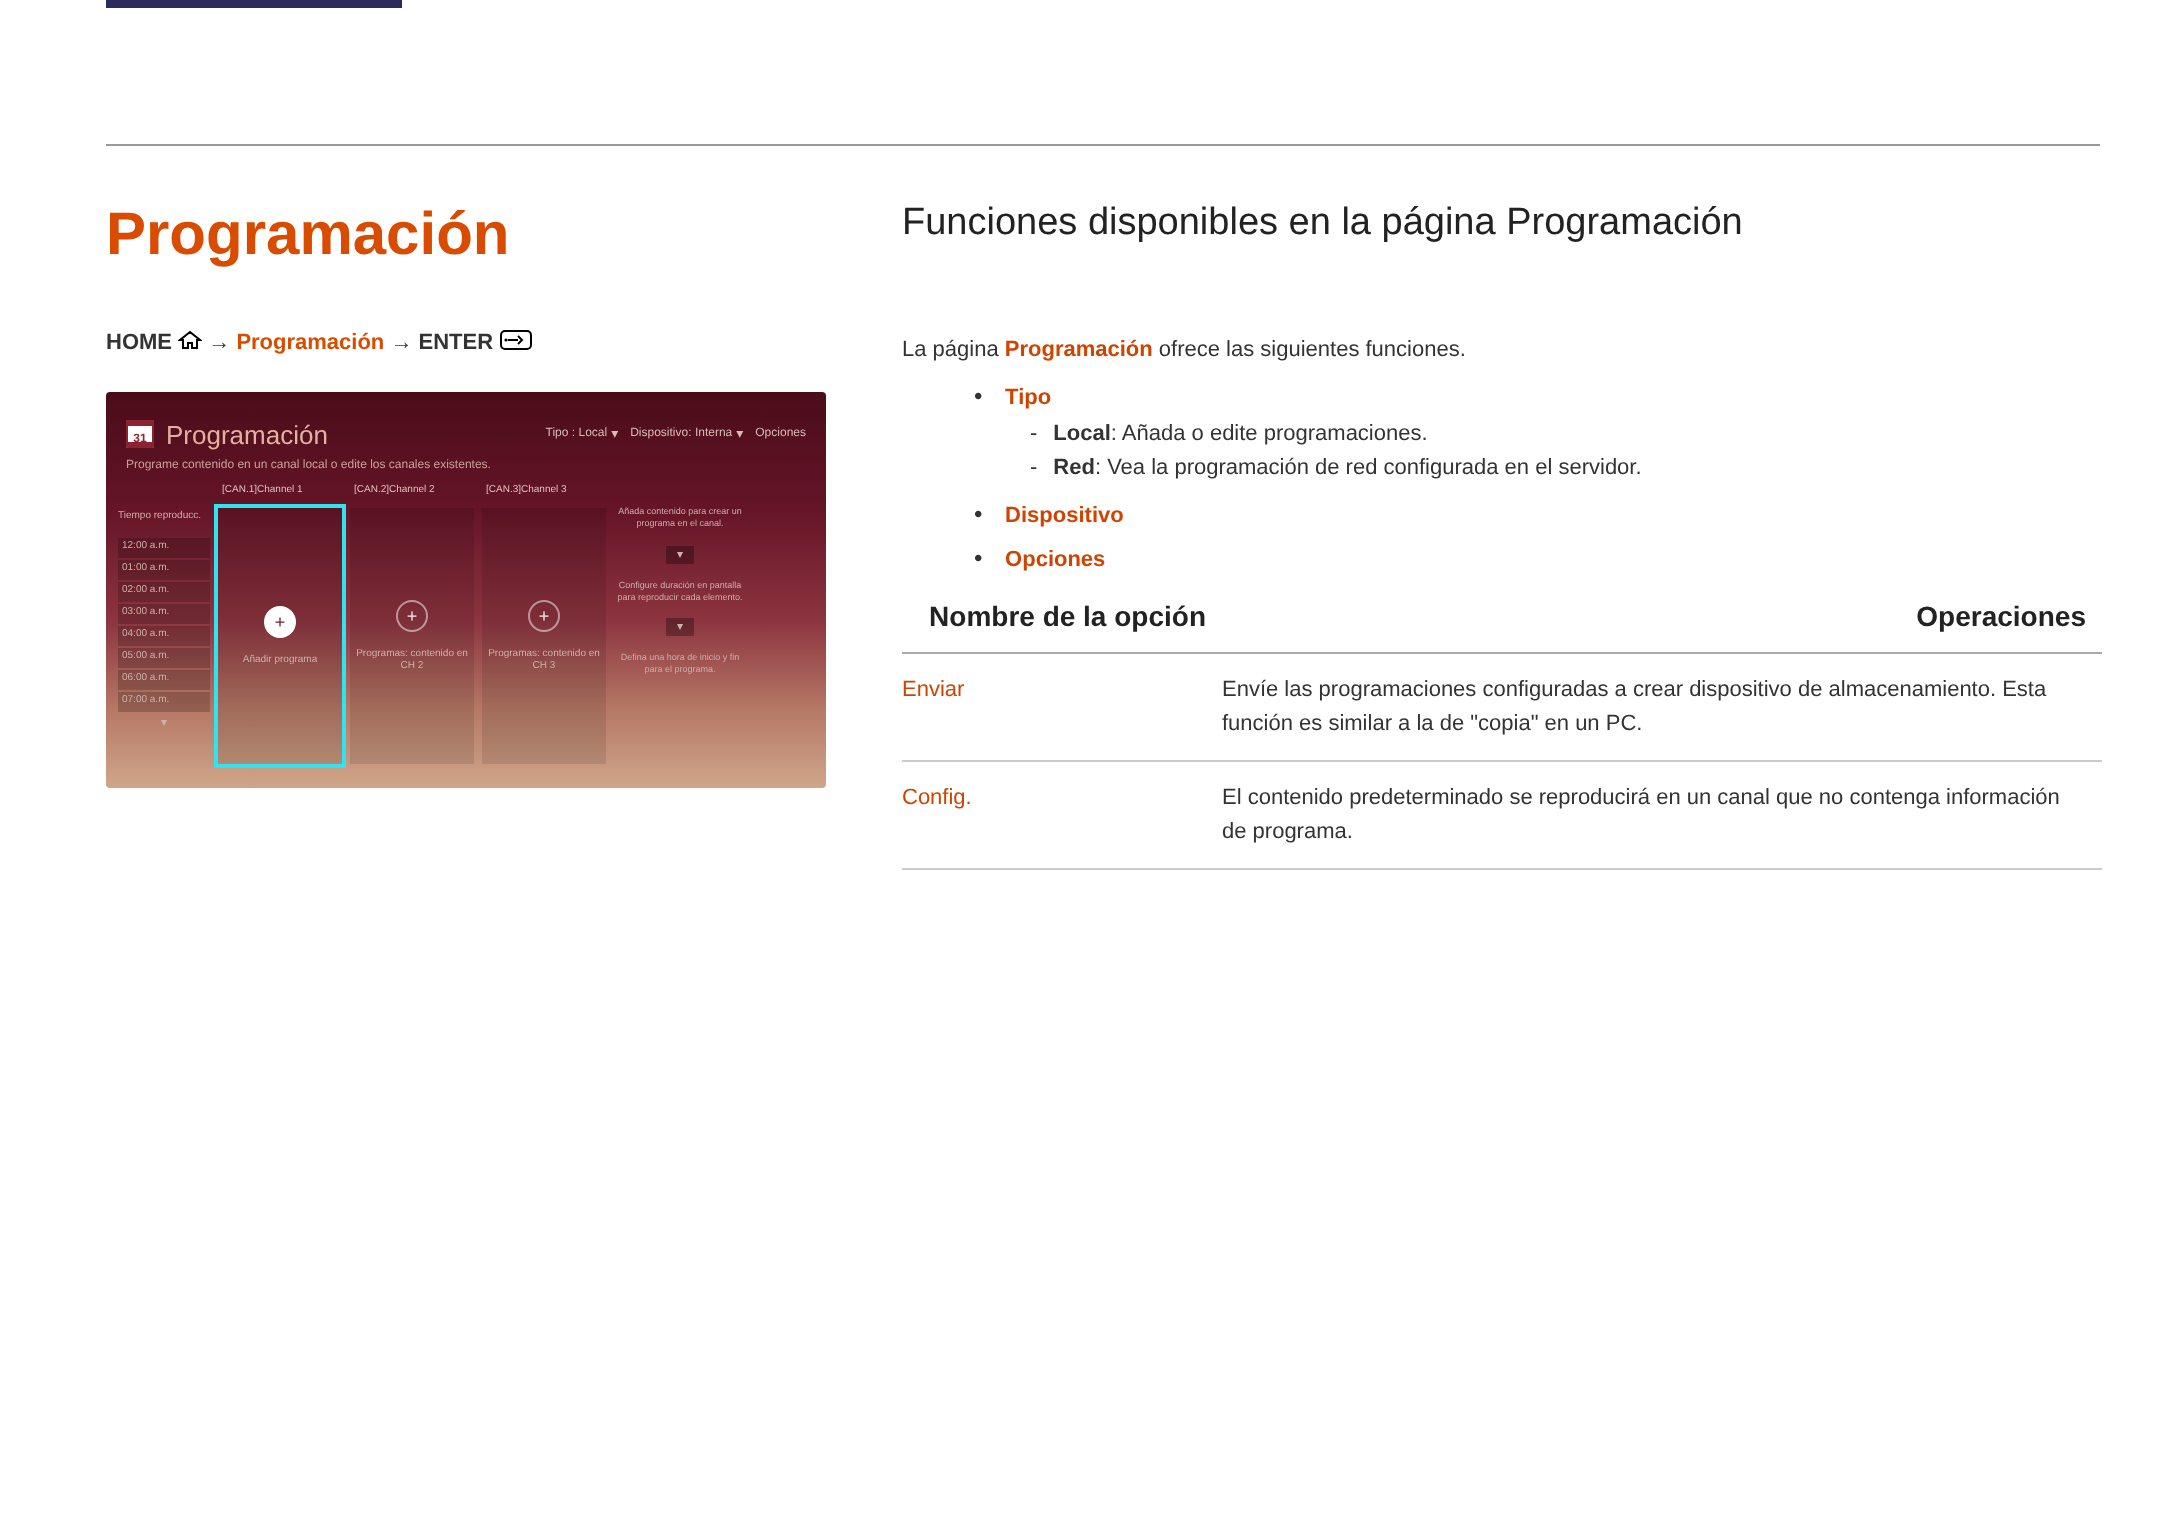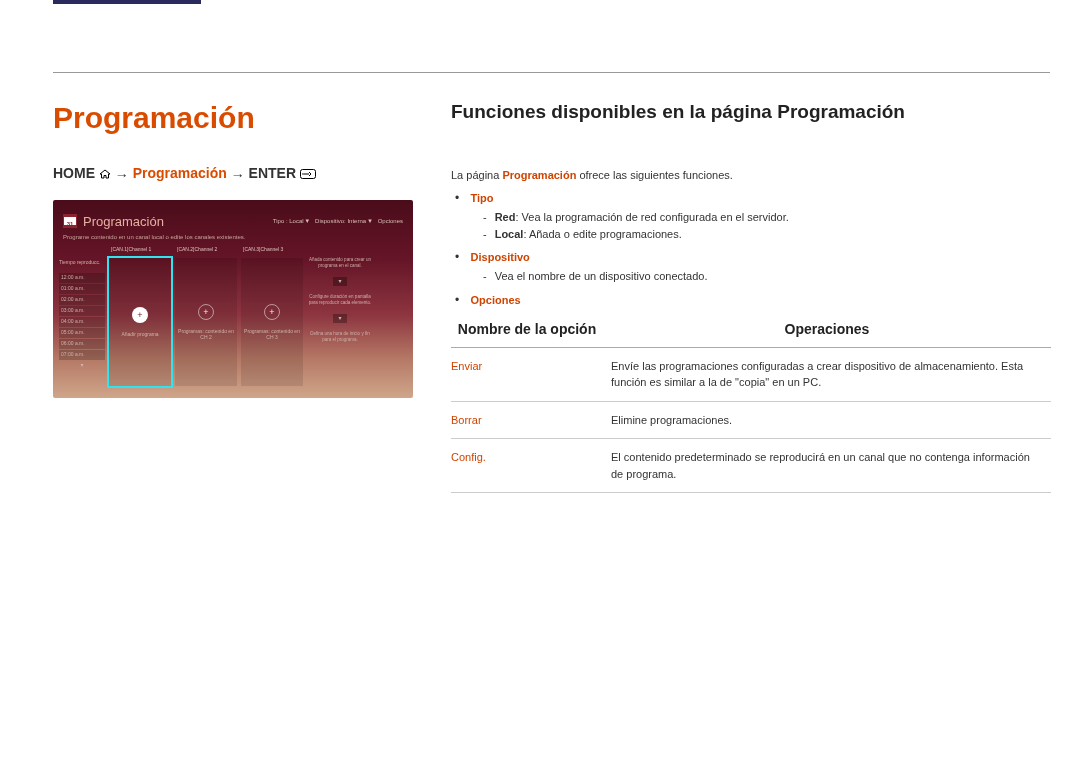--- a/index.html
+++ b/index.html
@@ -30,21 +30,21 @@
     }
     .left-col { width: 380px; flex-shrink: 0; }
     .right-col { flex: 1; padding-left: 18px; }
     h1.title {
       color: #d94c00;
       font-size: 30px;
       font-weight: bold;
       margin-bottom: 30px;
     }
     .breadcrumb {
-      font-size: 14px;
+      font-size: 11px;
       font-weight: bold;
       margin-bottom: 18px;
     }
     .breadcrumb .accent { color: #d94c00; }
     .home-icon, .enter-icon {
       display: inline-block;
       vertical-align: middle;
     }
     
     .screenshot {
@@ -95,45 +95,45 @@
       display:flex; align-items:center; justify-content:center; font-size:9px;
       color: rgba(255,255,255,0.9);
     }
     .plus-circ.solid { background:#fff; color:#6b1826; }
     .chan-txt { font-size:5px; color:#d0b0a8; text-align:center; line-height:1.2; }
     .side-tips { width: 66px; display:flex; flex-direction:column; gap:6px; padding-top:13px; }
     .tip { font-size:4.5px; color:#ccada7; text-align:center; line-height:1.3; }
     .arrow-box { width:14px; height:9px; background:rgba(0,0,0,0.3); margin:2px auto; font-size:6px; text-align:center; color:#cfb2ac; }
 
     
-    h2.sect { font-size: 19px; color:#222; font-weight:bold; margin-bottom: 14px; }
+    h2.sect { font-size: 19px; color:#222; font-weight:normal; margin-bottom: 14px; }
     .intro { font-size: 11px; margin-bottom: 10px; margin-top: 46px; }
     .intro .bold-acc { color:#cf4400; font-weight:bold; }
     ul.bullet { list-style:none; padding-left:18px; }
-    ul.bullet > li { margin-bottom: 8px; }
+    ul.bullet > li { margin-bottom: 8px; margin-left: 32px; }
     ul.bullet > li > .lbl { color:#cf4400; font-weight:bold; font-size:11px; }
     ul.bullet > li::before { content:"•"; margin-left:-14px; margin-right:8px; color:#333; }
     ul.sub { list-style:none; padding-left: 28px; margin-top: 4px; }
     ul.sub > li { font-size:11px; line-height:1.5; }
     ul.sub > li::before { content:"-"; margin-left:-14px; margin-right:8px; color:#333; }
     ul.sub .strong { font-weight:bold; }
     .note-line { padding-left:28px; font-size:11px; line-height:1.5; margin-top:2px; }
     .note-line::before { content:"―"; margin-left:-26px; margin-right:14px; color:#555; font-size:7px; }
     h3.highlight {
       display:inline-block;
       background: #e4df4a;
       color: #333;
       font-size: 15px;
       font-weight: bold;
       padding: 3px 6px;
       margin-top: 18px;
       margin-bottom: 12px;
     }
     table.opts { width:100%; border-collapse: collapse; font-size:11px; }
-    table.opts th { text-align:center; font-size:14px; color:#222; font-weight:bold; padding:6px 8px 10px 0; border-bottom:1px solid #aaa; }
+    table.opts th { text-align:right; font-size:14px; color:#222; font-weight:bold; padding:6px 8px 10px 0; border-bottom:1px solid #aaa; }
     table.opts td { padding:10px 8px 10px 0; border-bottom:1px solid #ccc; vertical-align:top; line-height:1.5; }
     table.opts td:first-child { color:#cf4400; font-weight:normal; width:160px; }
   </style>
 </head>
 <body>
 
 <div class="top-bar"></div>
 <div class="hr-top"></div>
 
 <div class="content">
@@ -226,52 +226,45 @@
 
   <div class="right-col">
     <h2 class="sect">Funciones disponibles en la página Programación</h2>
     <p class="intro">
       <span>La página </span><span class="bold-acc">Programación</span><span> ofrece las siguientes funciones.</span>
     </p>
     <ul class="bullet">
       <li>
         <span class="lbl">Tipo</span>
         <ul class="sub">
+          <li><span class="strong">Local</span><span>: Añada o edite programaciones.</span></li>
           <li><span class="strong">Red</span><span>: Vea la programación de red configurada en el servidor.</span></li>
-          <li><span class="strong">Local</span><span>: Añada o edite programaciones.</span></li>
         </ul>
       </li>
       <li>
         <span class="lbl">Dispositivo</span>
-        <ul class="sub">
-          <li>Vea el nombre de un dispositivo conectado.</li>
-        </ul>
       </li>
       <li>
         <span class="lbl">Opciones</span>
       </li>
     </ul>
 
 
     <table class="opts">
       <thead>
         <tr>
           <th>Nombre de la opción</th>
           <th>Operaciones</th>
         </tr>
       </thead>
       <tbody>
         <tr>
           <td>Enviar</td>
           <td>Envíe las programaciones configuradas a crear dispositivo de almacenamiento. Esta función es similar a la de "copia" en un PC.</td>
         </tr>
         <tr>
-          <td>Borrar</td>
-          <td>Elimine programaciones.</td>
-        </tr>
-        <tr>
           <td>Config.</td>
           <td>El contenido predeterminado se reproducirá en un canal que no contenga información de programa.</td>
         </tr>
       </tbody>
     </table>
   </div>
 </div>
 
 </body></html>

